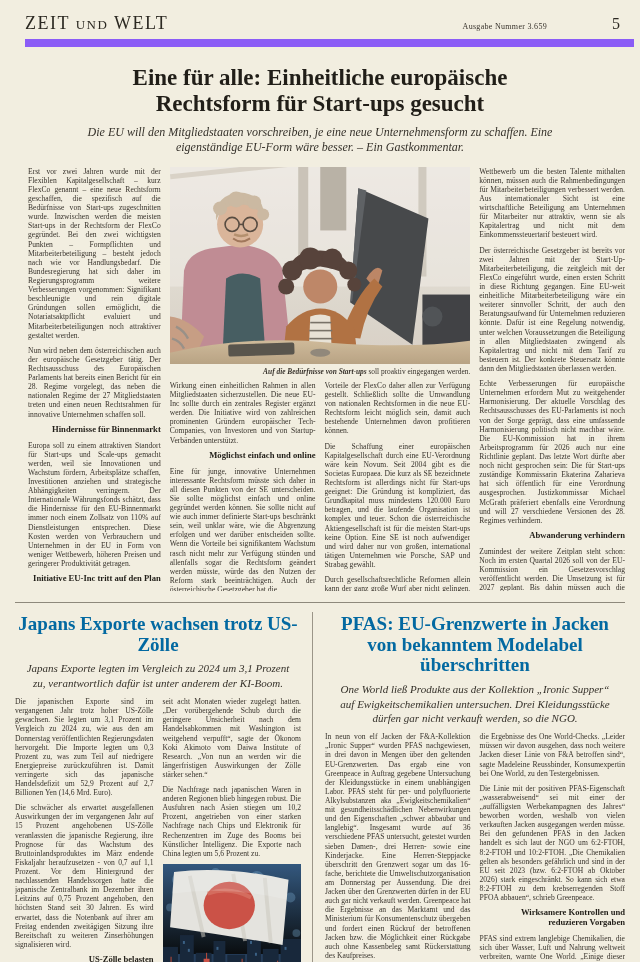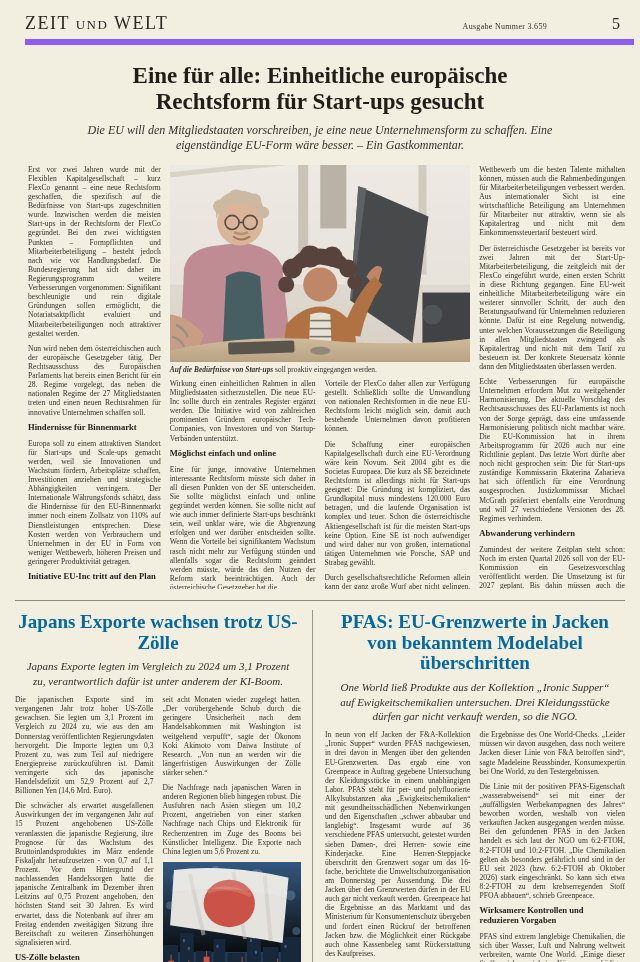--- a/index.html
+++ b/index.html
@@ -1,40 +1,40 @@
 <!DOCTYPE html>
 <html><head>
 <meta charset="utf-8">
 <style>
   html,body{margin:0;padding:0;}
   body{width:640px;height:962px;background:#e8e4d6;}
   .page{position:relative;width:640px;height:962px;background:#f2eee0;overflow:hidden;
         font-family:"Liberation Serif",serif;color:#38332c;}
   
   .masthead{margin:13px 6px 0 25px;display:flex;align-items:baseline;
-            border-bottom:6px solid #8b5cf6;padding-bottom:5px;}
+            border-bottom:8px solid #8b5cf6;padding-bottom:5px;}
   .brand{flex:1;font-variant:small-caps;font-size:18px;letter-spacing:1.5px;color:#2c2922;}
   .section-name{flex:1;text-align:center;font-size:15px;letter-spacing:2px;color:#2c2922;}
   .mast-right{flex:1;display:flex;justify-content:flex-end;align-items:baseline;gap:7px;}
   .issue{font-size:8px;letter-spacing:.3px;}
   .page-num{font-size:16px;margin-left:58px;margin-right:14px;color:#2c2922;}
   
   .headline{margin:18px auto 0;max-width:480px;text-align:center;font-weight:bold;
             font-size:23px;line-height:1.12;color:#211e18;}
   .standfirst{margin:8px auto 0;max-width:480px;text-align:center;font-style:italic;
               font-size:12px;line-height:1.3;color:#35312a;}
   .lead-grid{margin:11px 15px 0;height:424px;display:grid;column-gap:9px;overflow:hidden;
              grid-template-columns:1fr 1fr 1fr 1fr;grid-template-rows:auto 1fr;}
   .lead-col1{grid-column:1;grid-row:1/3;overflow:hidden;margin-left:13px;}
   .lead-photo{grid-column:2/4;grid-row:1;margin-bottom:5px;}
   .lead-col2a{grid-column:2;grid-row:2;overflow:hidden;}
   .lead-col2b{grid-column:3;grid-row:2;overflow:hidden;}
   .lead-col3{grid-column:4;grid-row:1/3;overflow:hidden;}
   .body-text p{margin:0 0 6px;font-size:7.6px;line-height:1.2;text-align:justify;}
-  .body-text h4{margin:3px 0 6px;font-size:8.6px;line-height:1.15;text-align:left;color:#211e18;}
+  .body-text h4{margin:3px 0 6px;font-size:8.6px;line-height:1.15;text-align:right;color:#211e18;}
   .photo-frame svg{display:block;width:100%;height:197px;}
   .caption{margin-top:3px;font-size:7.4px;line-height:1.25;color:#38332c;}
   .cap-lead{font-weight:bold;font-style:italic;}
   
   .section-rule{border:none;border-top:1px solid #8e897c;margin:11px 15px 9px;}
   
   .bottom{margin:0 15px;display:grid;grid-template-columns:297px 1fr;}
   .japan{padding-right:11px;}
   .pfas{border-left:1px solid #9b9588;padding-left:12px;}
   .sub-headline{margin:2px auto 0;text-align:center;font-weight:bold;font-size:19px;
@@ -65,21 +65,21 @@
 
       <div class="lead-col1">
         <p>Erst vor zwei Jahren wurde mit der Flexiblen Kapitalgesellschaft – kurz FlexCo genannt – eine neue Rechtsform geschaffen, die spezifisch auf die Bedürfnisse von Start-ups zugeschnitten wurde. Inzwischen werden die meisten Start-ups in der Rechtsform der FlexCo gegründet. Bei den zwei wichtigsten Punkten – Formpflichten und Mitarbeiterbeteiligung – besteht jedoch nach wie vor Handlungsbedarf. Die Bundesregierung hat sich daher im Regierungsprogramm weitere Verbesserungen vorgenommen: Signifikant beschleunigte und rein digitale Gründungen sollen ermöglicht, die Notariatsaktpflicht evaluiert und Mitarbeiterbeteiligungen noch attraktiver gestaltet werden.</p>
         <p>Nun wird neben dem österreichischen auch der europäische Gesetzgeber tätig. Der Rechtsausschuss des Europäischen Parlaments hat bereits einen Bericht für ein 28. Regime vorgelegt, das neben die nationalen Regime der 27 Mitgliedstaaten treten und einen neuen Rechtsrahmen für innovative Unternehmen schaffen soll.</p>
         <h4>Hindernisse für Binnenmarkt</h4>
         <p>Europa soll zu einem attraktiven Standort für Start-ups und Scale-ups gemacht werden, weil sie Innovationen und Wachstum fördern, Arbeitsplätze schaffen, Investitionen anziehen und strategische Abhängigkeiten verringern. Der Internationale Währungsfonds schätzt, dass die Hindernisse für den EU-Binnenmarkt immer noch einem Zollsatz von 110% auf Dienstleistungen entsprechen. Diese Kosten werden von Verbrauchern und Unternehmen in der EU in Form von weniger Wettbewerb, höheren Preisen und geringerer Produktivität getragen.</p>
         <h4>Initiative EU-Inc tritt auf den Plan</h4>
         <p>Eine eigenständige europäische Rechtsform wird hingegen von der Initiative EU-Inc gefordert. Der vom Rechtsausschuss des EU-Parlaments vorgeschlagene Regelungsansatz sei nicht geeignet, die bestehenden Hürden zu beseitigen und attraktive Rahmenbedingungen zu schaffen. Insbesondere im Vergleich zu den USA würde so weiterhin ein entscheidender Nachteil für europäische Unternehmen bestehen. Es sollten daher nicht nationale Regelungen ergänzt, sondern eine EU-Inc als Gesellschaft mit beschränkter Haftung geschaffen werden. Die Initiative fordert die Umsetzung in Form einer EU-Verordnung, um durch deren unmittelbare</p>
       </div>
 
-      <figure class="lead-photo photo-frame" style="margin:0 0 5px;">
+      <figure class="lead-photo photo-frame" style="margin:0 0 5px;text-align:right;">
         <svg viewBox="0 0 300 198" preserveAspectRatio="xMidYMid slice">
           <defs>
             <linearGradient id="bgG" x1="0" y1="0" x2="0" y2="1">
               <stop offset="0" stop-color="#ece9e3"></stop>
                 <stop offset="1" stop-color="#d6cfc4"></stop>
             </linearGradient>
             <linearGradient id="deskG" x1="0" y1="0" x2="0" y2="1">
               <stop offset="0" stop-color="#cdb896"></stop>
                 <stop offset="1" stop-color="#b49e7e"></stop>
             </linearGradient>

